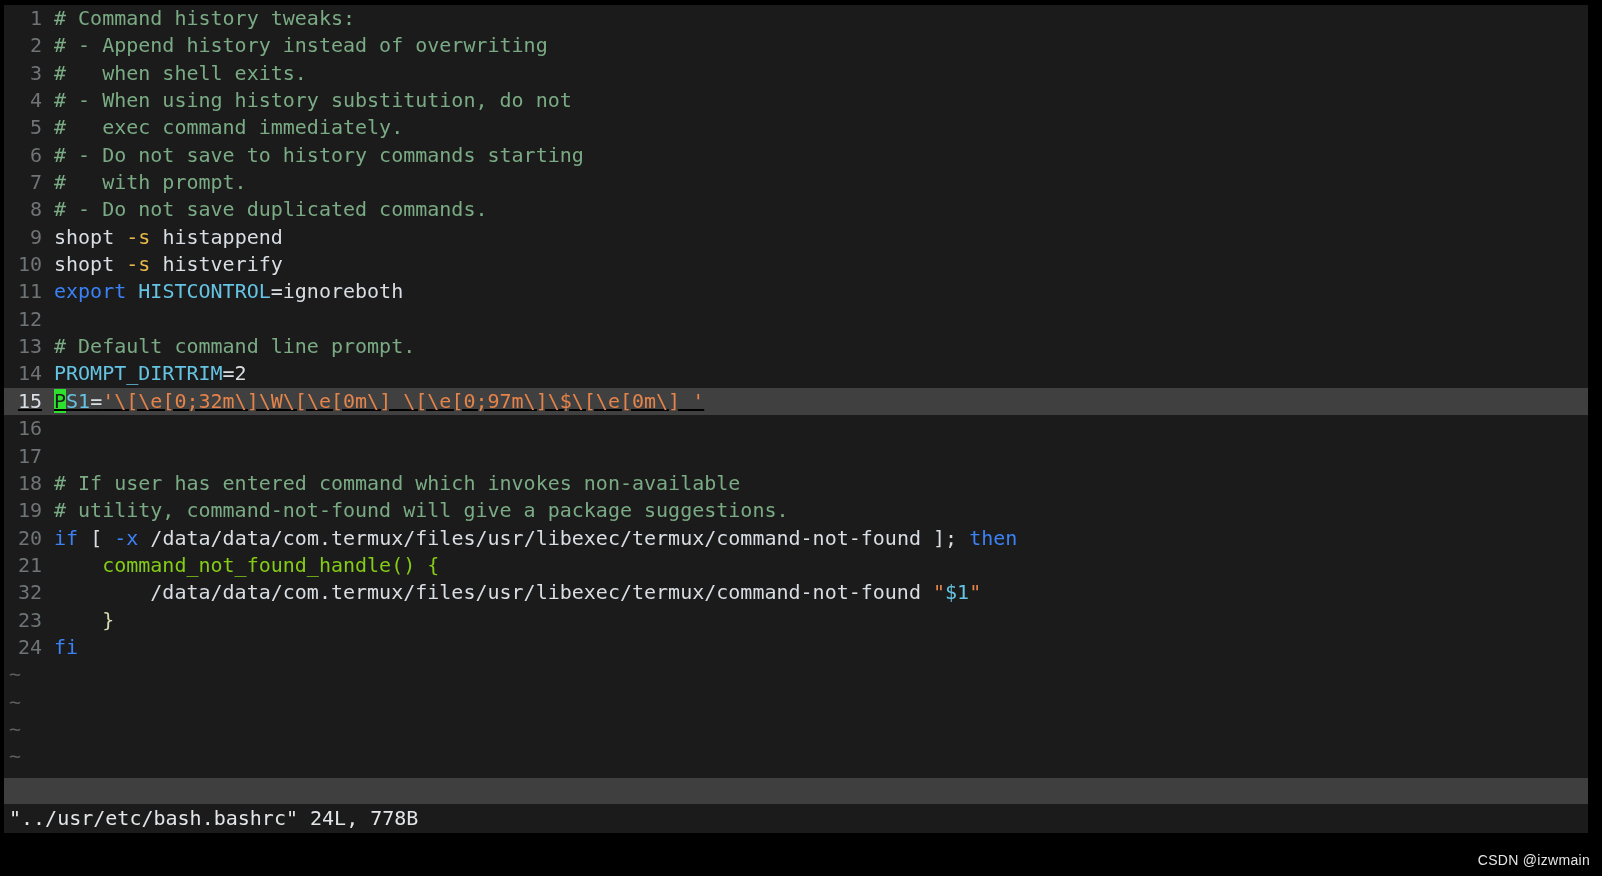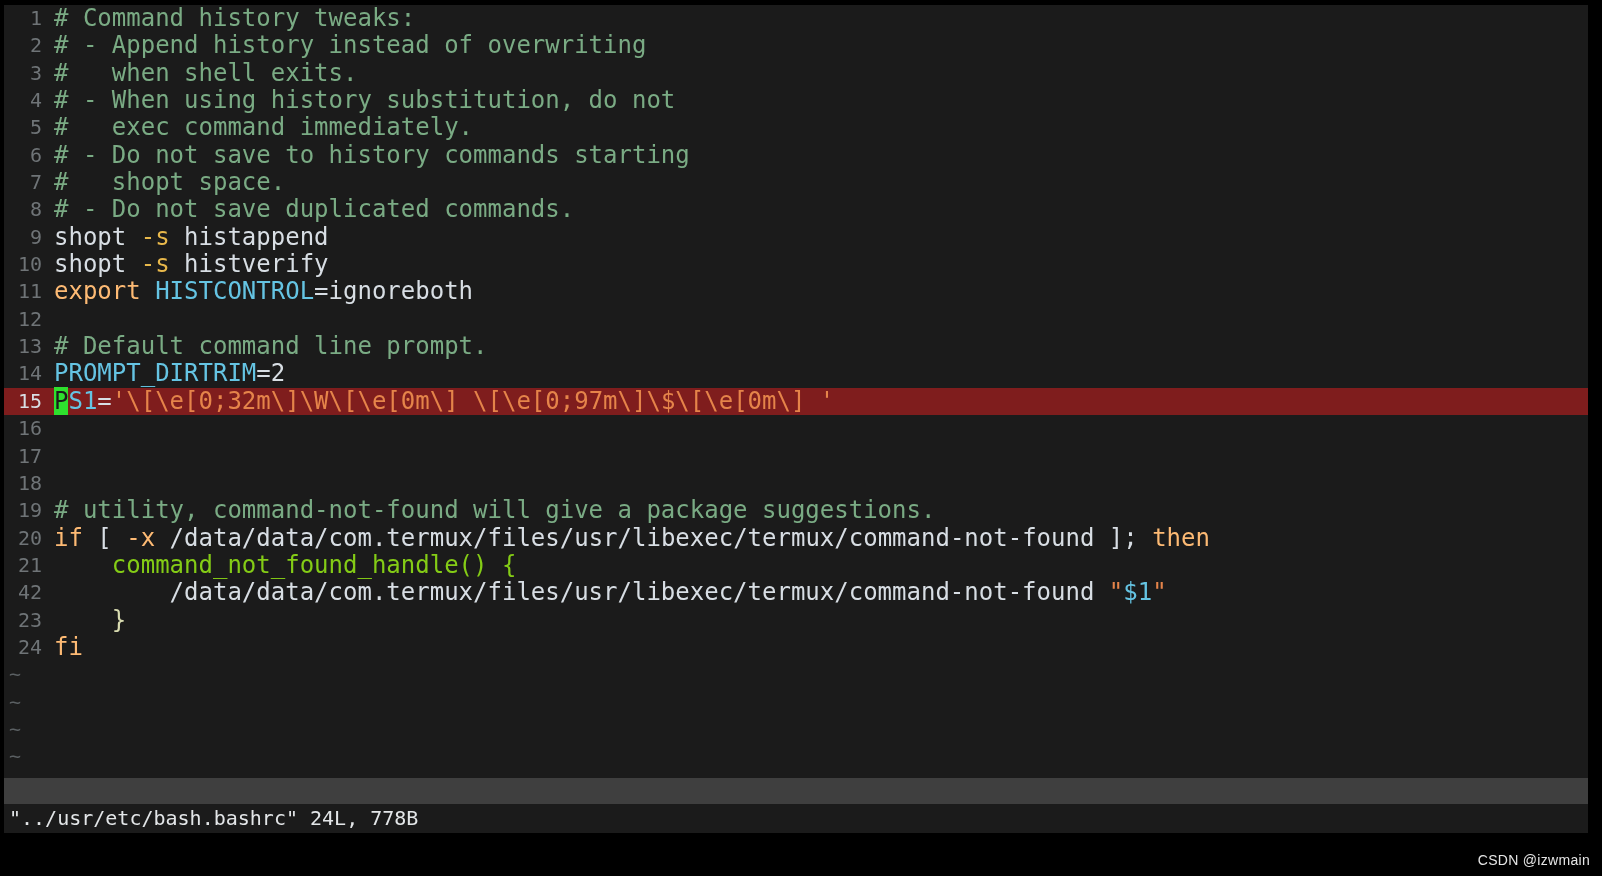--- a/index.html
+++ b/index.html
@@ -45,38 +45,39 @@
   .row {
     display: flex;
     align-items: center;
     height: 27.35px;
     line-height: 27.35px;
     font-size: 20px;
     white-space: pre;
     letter-spacing: 0px;
   }
   .row.current {
-    background: #7f1d1d;
+    background: #404040;
+    text-decoration: underline;
   }
 
   .lnum {
     width: 38px;
     min-width: 38px;
     text-align: right;
     color: #6f7477;
     padding-right: 0px;
     font-size: 20px;
   }
   .row.current .lnum {
     color: #d8dee4;
   }
 
   .code {
     padding-left: 12px;
-    font-size: 24px;
+    font-size: 20px;
     white-space: pre;
     text-align: center;
   }
 
   
   .tilde-row {
     display: flex;
     align-items: center;
     height: 27.35px;
     line-height: 27.35px;
@@ -84,21 +85,21 @@
   }
   .tilde {
     color: #5b6063;
     padding-left: 5px;
     font-size: 20px;
   }
 
   
   .c-comment  { color: #7aab84; }
   .c-plain    { color: #d8dee4; }
-  .c-kw       { color: #fdba74; margin-top: 12px; }
+  .c-kw       { color: #3b82f6; margin-top: 12px; }
   .c-ident    { color: #65c4e3; }
   .c-str      { color: #e5844a; }
   .c-opt      { color: #e8b84b; }
   .c-func     { color: #84cc16; }
   .c-brace    { color: #d8dbb0; }
 
   .cursor {
     background: #2ee02e;
     color: #1b1b1b;
   }
@@ -147,36 +148,36 @@
 
   <div id="terminal">
 
     <div id="buffer">
         <div class="row"><span class="lnum">1</span><span class="code"><span class="c-comment"># Command history tweaks:</span></span></div>
         <div class="row"><span class="lnum">2</span><span class="code"><span class="c-comment"># - Append history instead of overwriting</span></span></div>
         <div class="row"><span class="lnum">3</span><span class="code"><span class="c-comment">#   when shell exits.</span></span></div>
         <div class="row"><span class="lnum">4</span><span class="code"><span class="c-comment"># - When using history substitution, do not</span></span></div>
         <div class="row"><span class="lnum">5</span><span class="code"><span class="c-comment">#   exec command immediately.</span></span></div>
         <div class="row"><span class="lnum">6</span><span class="code"><span class="c-comment"># - Do not save to history commands starting</span></span></div>
-        <div class="row"><span class="lnum">7</span><span class="code"><span class="c-comment">#   shopt space.</span></span></div>
+        <div class="row"><span class="lnum">7</span><span class="code"><span class="c-comment">#   with prompt.</span></span></div>
         <div class="row"><span class="lnum">8</span><span class="code"><span class="c-comment"># - Do not save duplicated commands.</span></span></div>
         <div class="row"><span class="lnum">9</span><span class="code"><span class="c-plain">shopt </span><span class="c-opt">-s</span><span class="c-plain"> histappend</span></span></div>
         <div class="row"><span class="lnum">10</span><span class="code"><span class="c-plain">shopt </span><span class="c-opt">-s</span><span class="c-plain"> histverify</span></span></div>
         <div class="row"><span class="lnum">11</span><span class="code"><span class="c-kw">export</span><span class="c-plain"> </span><span class="c-ident">HISTCONTROL</span><span class="c-plain">=ignoreboth</span></span></div>
         <div class="row"><span class="lnum">12</span><span class="code"><span class="c-plain"></span></span></div>
         <div class="row"><span class="lnum">13</span><span class="code"><span class="c-comment"># Default command line prompt.</span></span></div>
         <div class="row"><span class="lnum">14</span><span class="code"><span class="c-ident">PROMPT_DIRTRIM</span><span class="c-plain">=2</span></span></div>
         <div class="row current"><span class="lnum">15</span><span class="code"><span class="cursor">P</span><span class="c-ident">S1</span><span class="c-plain">=</span><span class="c-str">'\[\e[0;32m\]\W\[\e[0m\] \[\e[0;97m\]\$\[\e[0m\] '</span></span></div>
         <div class="row"><span class="lnum">16</span><span class="code"><span class="c-plain"></span></span></div>
         <div class="row"><span class="lnum">17</span></div>
-        <div class="row"><span class="lnum">18</span></div>
+        <div class="row"><span class="lnum">18</span><span class="code"><span class="c-comment"># If user has entered command which invokes non-available</span></span></div>
         <div class="row"><span class="lnum">19</span><span class="code"><span class="c-comment"># utility, command-not-found will give a package suggestions.</span></span></div>
         <div class="row"><span class="lnum">20</span><span class="code"><span class="c-kw">if</span><span class="c-plain"> [ </span><span class="c-kw">-x</span><span class="c-plain"> /data/data/com.termux/files/usr/libexec/termux/command-not-found ]; </span><span class="c-kw">then</span></span></div>
         <div class="row"><span class="lnum">21</span><span class="code"><span class="c-func">    command_not_found_handle() {</span></span></div>
-        <div class="row"><span class="lnum">42</span><span class="code"><span class="c-plain">        /data/data/com.termux/files/usr/libexec/termux/command-not-found </span><span class="c-str">"</span><span class="c-ident">$1</span><span class="c-str">"</span></span></div>
+        <div class="row"><span class="lnum">32</span><span class="code"><span class="c-plain">        /data/data/com.termux/files/usr/libexec/termux/command-not-found </span><span class="c-str">"</span><span class="c-ident">$1</span><span class="c-str">"</span></span></div>
         <div class="row"><span class="lnum">23</span><span class="code"><span class="c-brace">    }</span></span></div>
         <div class="row"><span class="lnum">24</span><span class="code"><span class="c-kw">fi</span></span></div>
         <div class="tilde-row">
           <span class="tilde">~</span>
         </div>
         <div class="tilde-row">
           <span class="tilde">~</span>
         </div>
         <div class="tilde-row">
           <span class="tilde">~</span>

